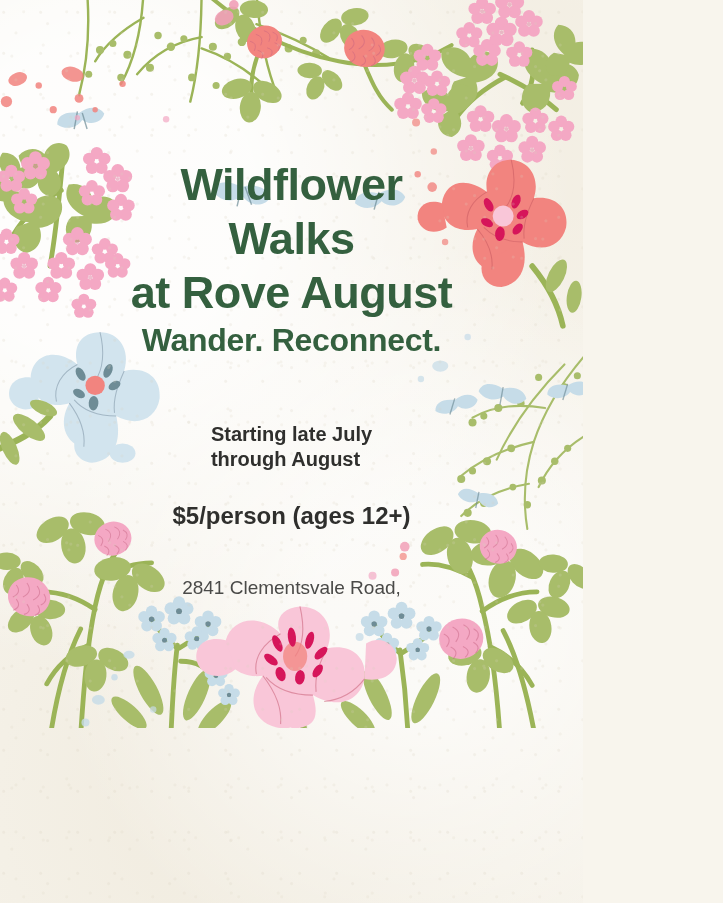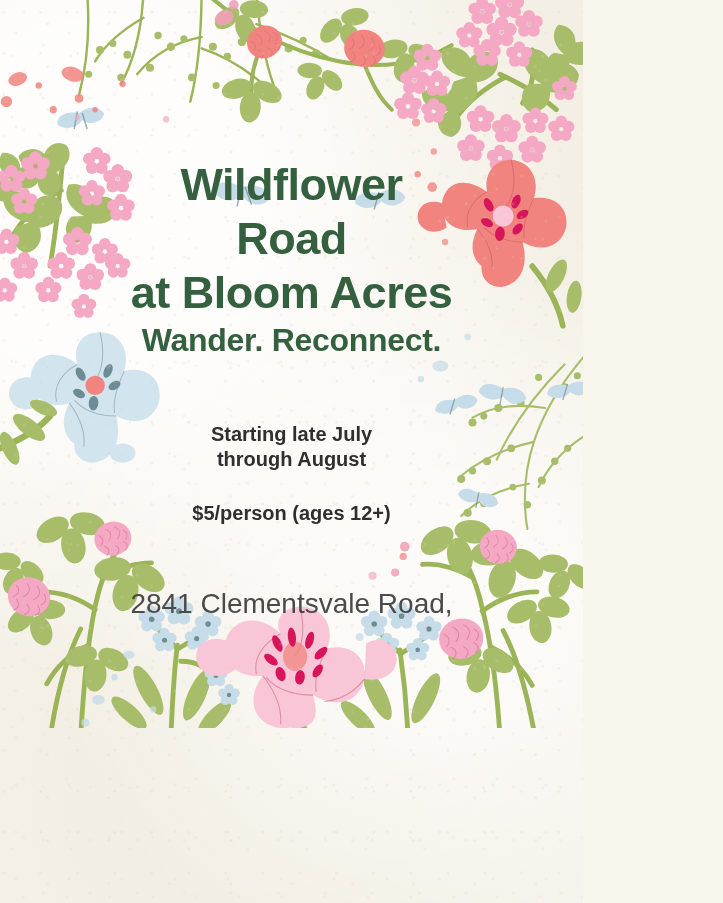--- a/index.html
+++ b/index.html
@@ -39,30 +39,30 @@
     font-size:45px;line-height:1.20;letter-spacing:-.5px;
     margin:0;padding:0 40px;
   }
   #title-block{margin-top:158px;}
   #tagline{
     color:#34603f;font-weight:700;text-align:center;
     font-size:32px;line-height:1.30;letter-spacing:-.3px;
     padding:0 40px;
   }
   #dates{
-    color:#2f2f2d;font-weight:700;text-align:center;
+    color:#2f2f2d;font-weight:700;text-align:left;
     font-size:20px;line-height:1.28;margin-top:60px;
   }
   #pricing{
     color:#2f2f2d;font-weight:700;
-    font-size:20px;line-height:1.28;margin-top:28px;
+    font-size:24px;line-height:1.28;margin-top:28px;
   }
   #address{
     color:#4a4a48;font-weight:400;text-align:center;
-    font-size:28px;line-height:1.30;margin-top:60px;
+    font-size:19px;line-height:1.30;margin-top:44px;
   }
 </style>
 </head>
 <body>
 
 <div id="poster">
 
   <svg id="art" viewBox="0 0 723 903" preserveAspectRatio="none">
     <defs>
       <g id="blossom5">
@@ -713,22 +713,22 @@
       </g>
     </g>
   </svg>
 
   <div id="grain"></div>
 
   <div id="content">
 
     <div id="title-block">
       <div class="title">Wildflower</div>
-      <div class="title">Road</div>
-      <div class="title">at Bloom Acres</div>
+      <div class="title">Walks</div>
+      <div class="title">at Rove August</div>
     </div>
 
     <div id="tagline">
       <div>Wander. Reconnect.</div>
     </div>
 
     <div id="dates">
       <div>Starting late July</div>
       <div>through August</div>
     </div>

